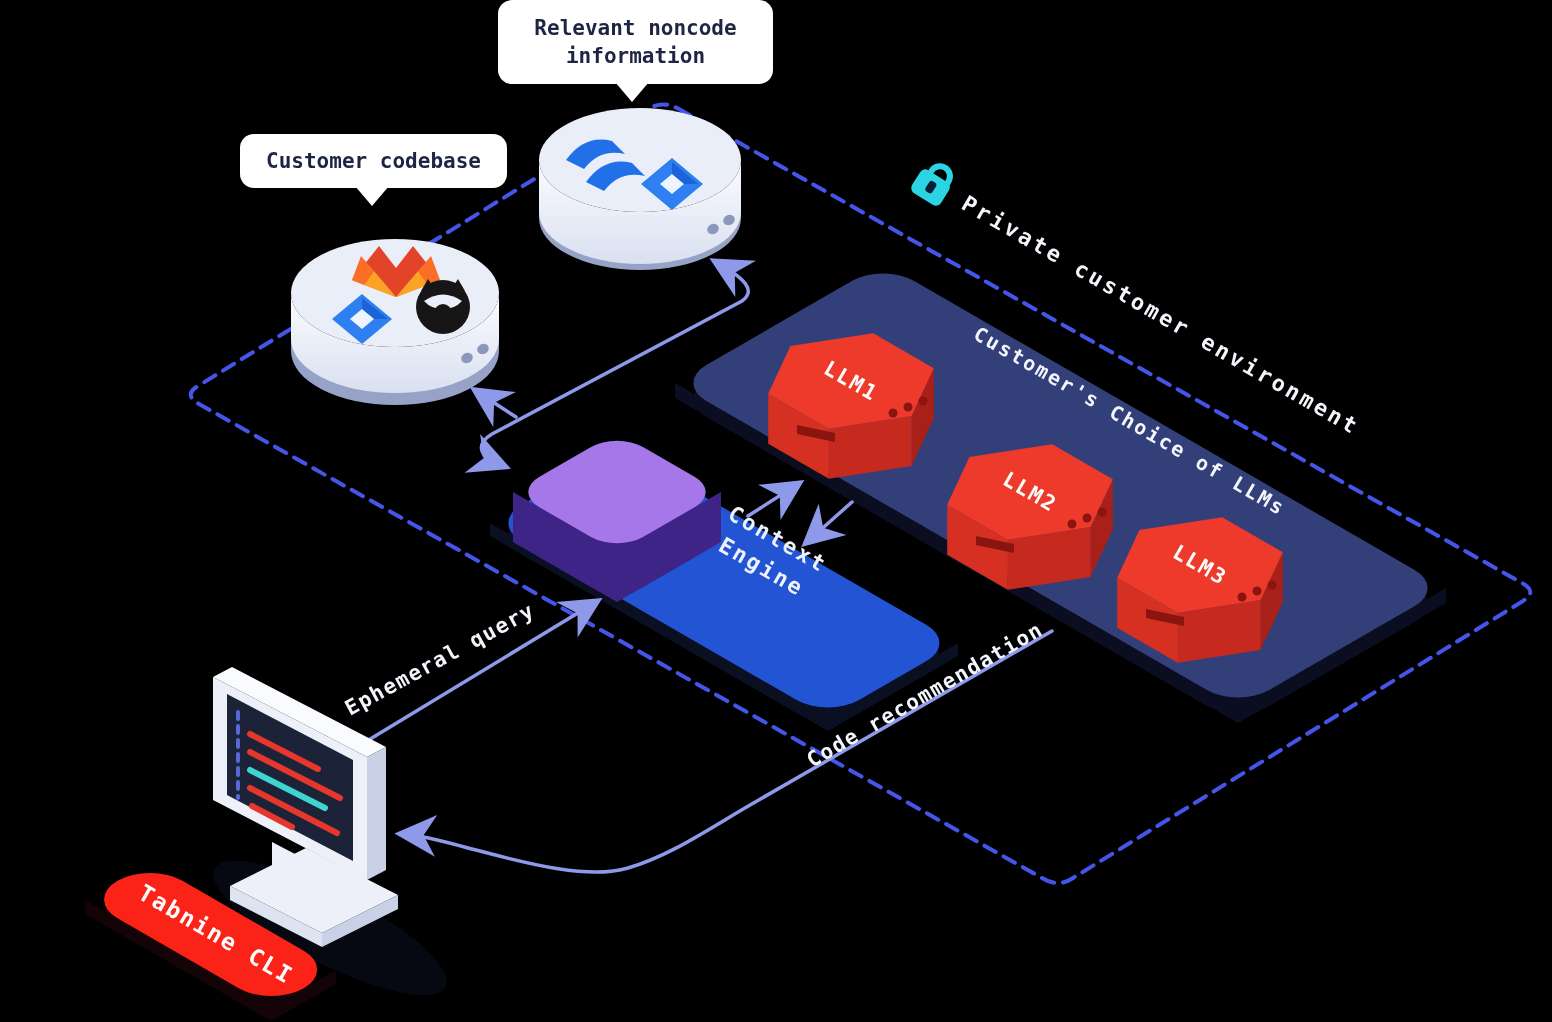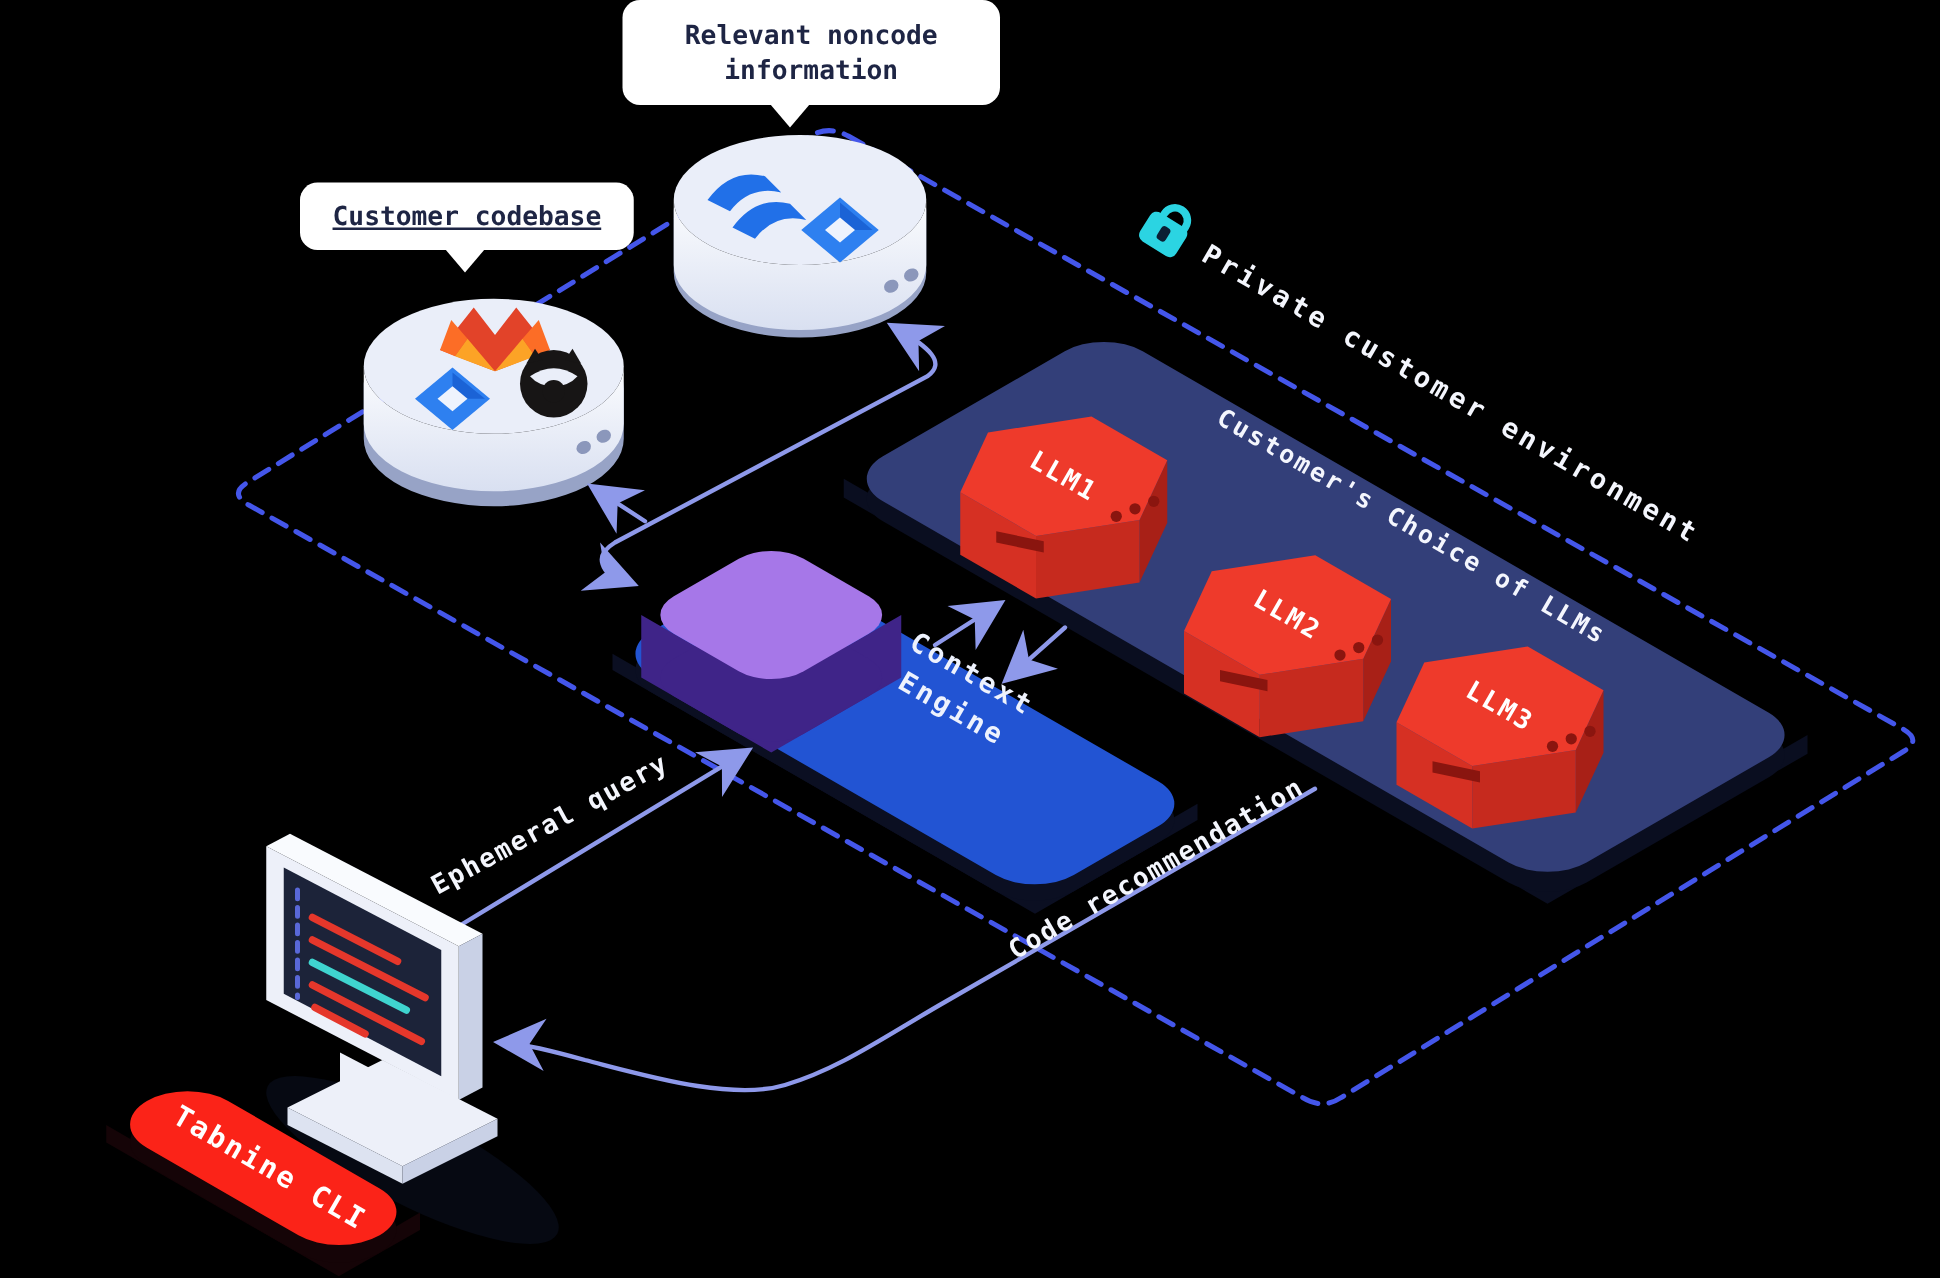--- a/index.html
+++ b/index.html
@@ -189,23 +189,23 @@
   </g>
 
   <g>
     <polygon points="85,900 85,914 271,1021 336,984 336,970 271,1008" fill="#150407"></polygon>
     <path transform="translate(150,876) matrix(0.866,0.5,-0.866,0.5,0,0)" d="M 37.5,0 H 177.5 A 37.5 37.5 0 0 1 215,37.5 A 37.5 37.5 0 0 1 177.5,75 H 37.5 A 37.5 37.5 0 0 1 0,37.5 A 37.5 37.5 0 0 1 37.5,0 Z" fill="#150407"></path>
     <path transform="translate(150,862) matrix(0.866,0.5,-0.866,0.5,0,0)" d="M 37.5,0 H 177.5 A 37.5 37.5 0 0 1 215,37.5 A 37.5 37.5 0 0 1 177.5,75 H 37.5 A 37.5 37.5 0 0 1 0,37.5 A 37.5 37.5 0 0 1 37.5,0 Z" fill="#fb2318"></path>
     <text transform="translate(212,941) rotate(30)" text-anchor="middle" font-size="23" letter-spacing="2" fill="#fff">Tabnine CLI</text>
   </g>
 </svg>
 
-<div class="bubble" style="left:498px;top:0;width:302px;height:84px;">
+<div class="bubble" style="left:498px;top:0;width:275px;height:84px;">
   <span>Relevant noncode</span>
   <span>information</span>
   <div class="ptr" style="left:117px;top:82px;"></div>
 </div>
-<div class="bubble" style="left:240px;top:146px;width:267px;height:54px;text-decoration:underline;">
+<div class="bubble" style="left:240px;top:134px;width:267px;height:54px;">
   <span>Customer codebase</span>
   <div class="ptr" style="left:115px;top:52px;"></div>
 </div>
 
 </div>
 
 </body></html>

